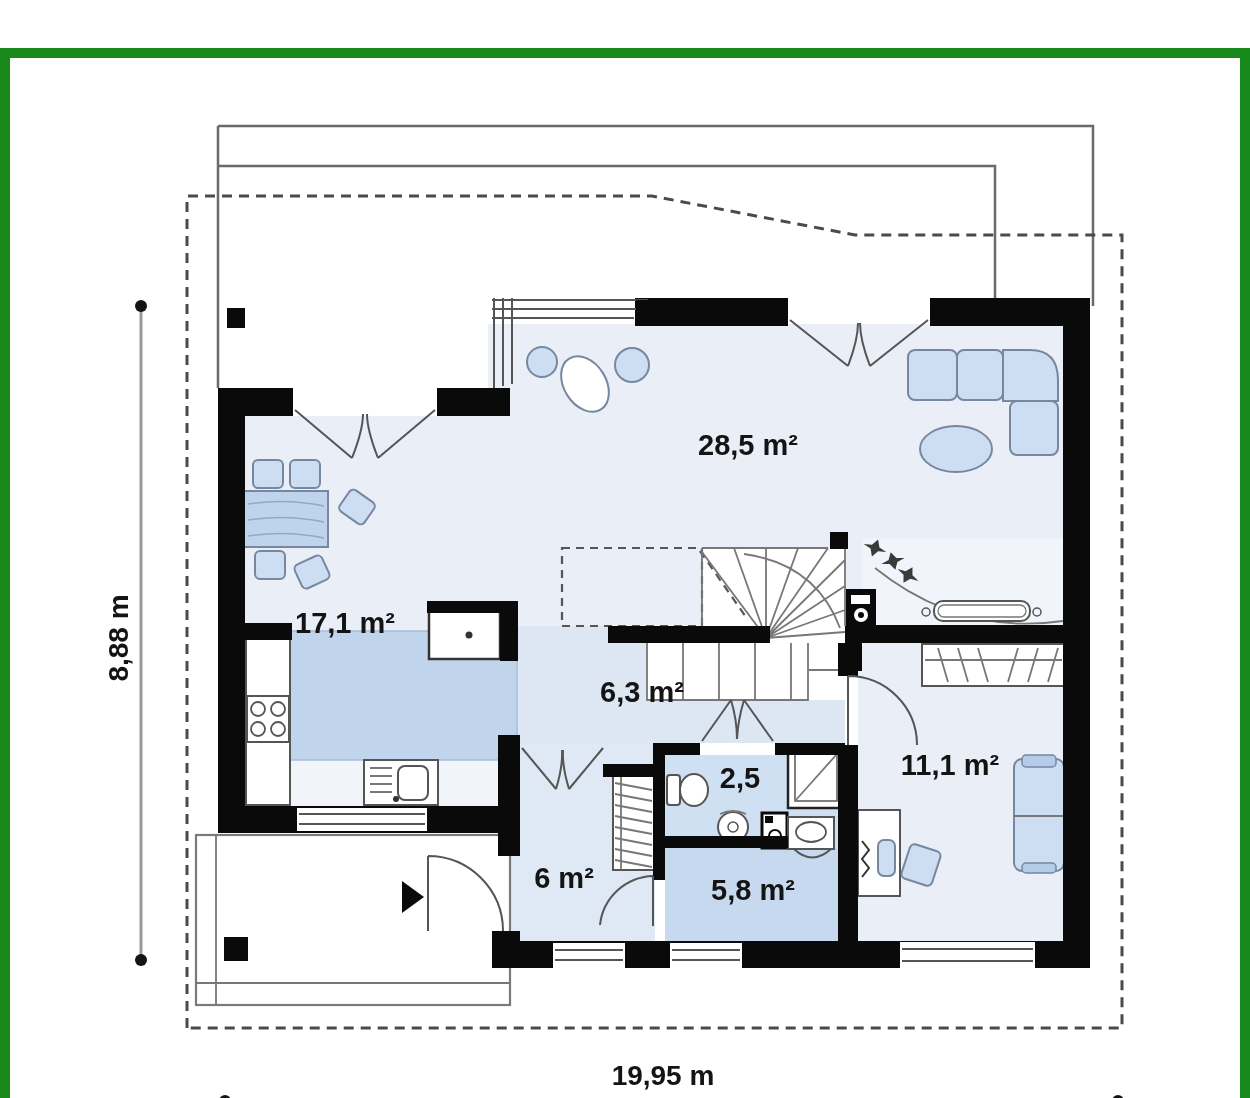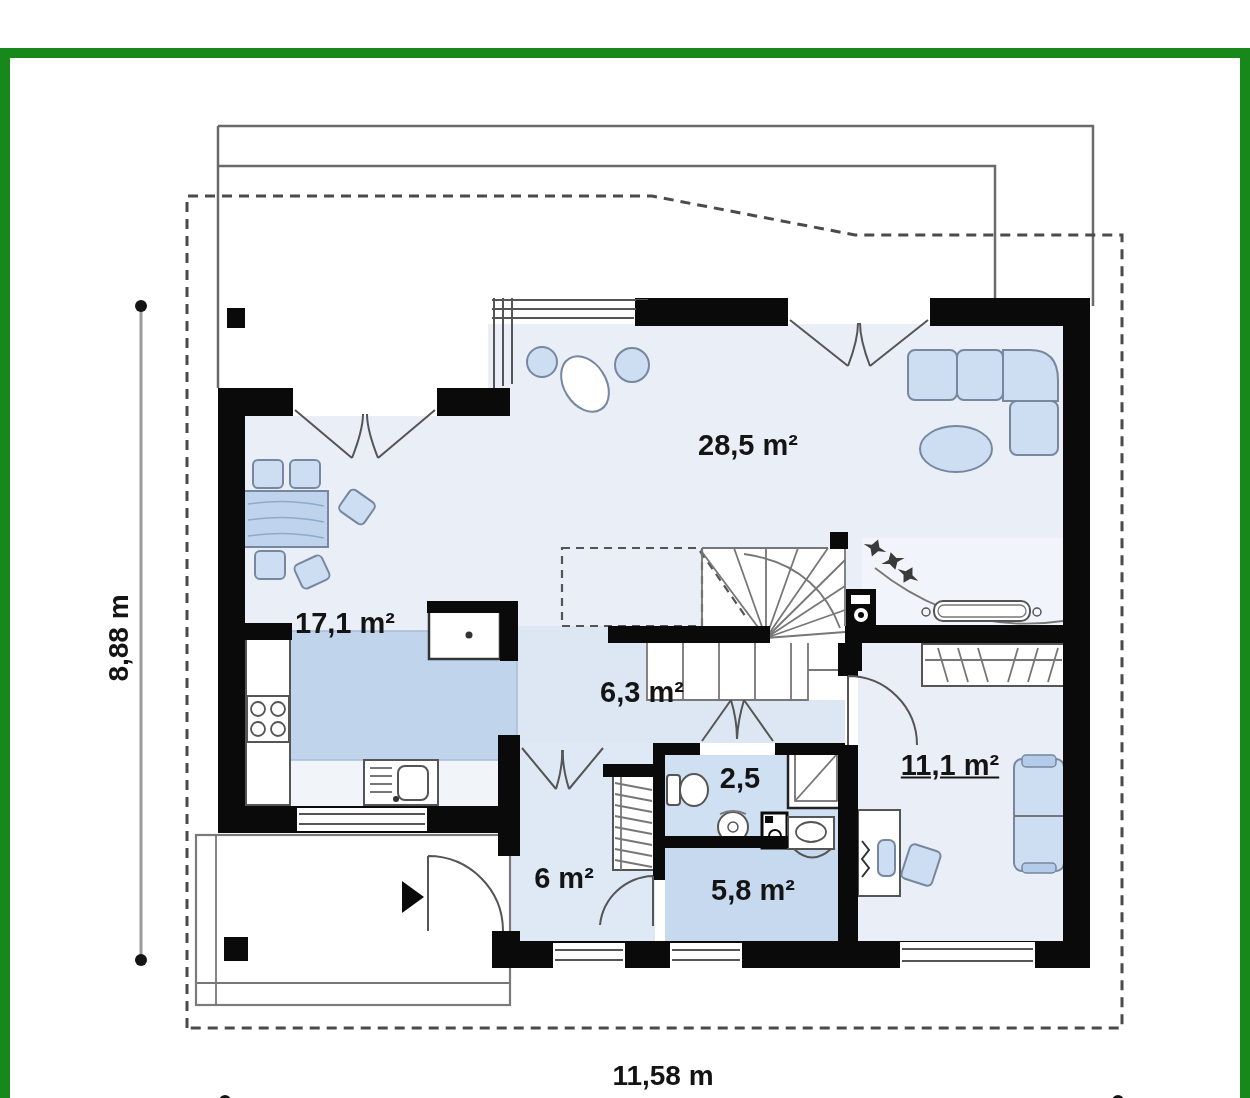--- a/index.html
+++ b/index.html
@@ -252,18 +252,18 @@
     <circle cx="1118" cy="1053" r="6" fill="#141414"></circle>
   </g>
 </svg>
 
 <div class="lbl" style="left:748px;top:397px;">28,5 m²</div>
 <div class="lbl" style="left:345px;top:575px;">17,1 m²</div>
 <div class="lbl" style="left:642px;top:644px;">6,3 m²</div>
 <div class="lbl" style="left:740px;top:730px;text-align:center;">2,5</div>
 <div class="lbl" style="left:753px;top:842px;">5,8 m²</div>
 <div class="lbl" style="left:564px;top:830px;">6 m²</div>
-<div class="lbl" style="left:950px;top:717px;text-decoration:underline;">11,1 m²</div>
+<div class="lbl" style="left:950px;top:717px;">11,1 m²</div>
 <div class="lbl dim rot" style="left:119px;top:590px;">8,88 m</div>
-<div class="lbl dim" style="left:663px;top:1028px;">11,58 m</div>
+<div class="lbl dim" style="left:663px;top:1028px;">19,95 m</div>
 
 <div id="frame"></div>
 </div>
 
 </body></html>

